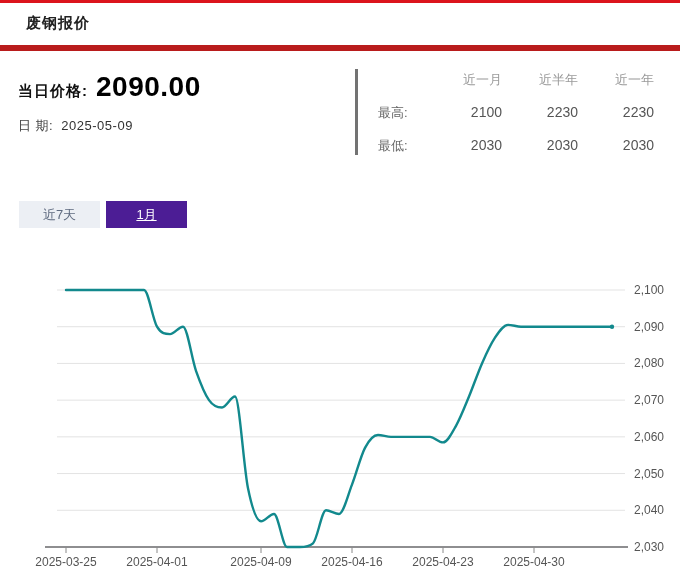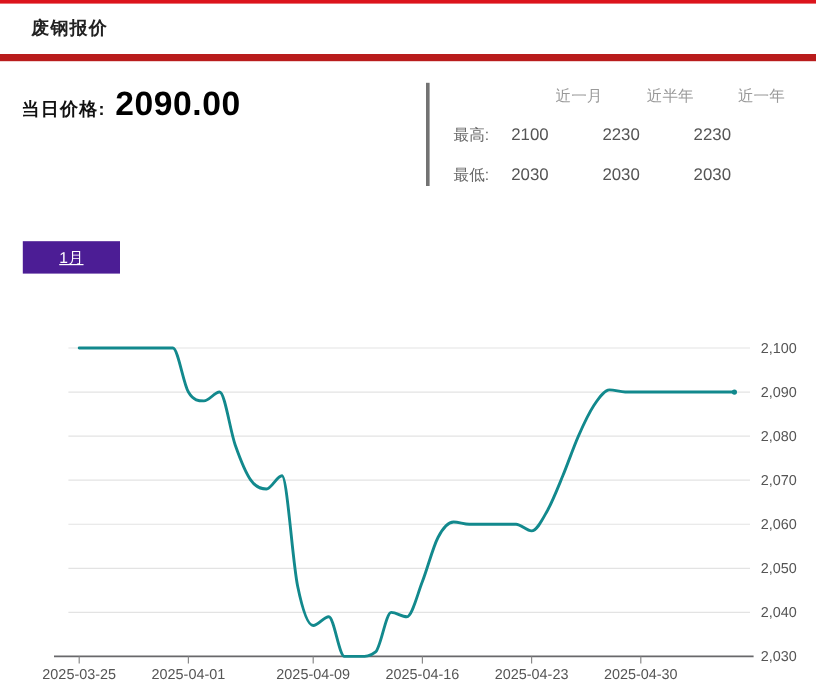--- a/index.html
+++ b/index.html
@@ -12,21 +12,21 @@
   .info-left { width:340px; border-right:3px solid #737373; padding-top:2px; }
   .price-row { display:flex; align-items:baseline; margin-bottom:14px; }
   .price-label { font-size:15px; font-weight:bold; color:#111; letter-spacing:1px; }
   .price-value { font-size:28px; font-weight:bold; color:#000; margin-left:8px; letter-spacing:.5px; }
   .meta-row { font-size:13px; color:#444; margin-bottom:12px; letter-spacing:.5px; }
   .meta-row .v { color:#333; margin-left:4px; }
   .stats { padding-left:20px; padding-top:2px; }
   .stats-grid { display:grid; grid-template-columns:48px 76px 76px 76px; row-gap:15px; }
   .stats-grid .h { font-size:13px; color:#9a9a9a; text-align:right; }
   .stats-grid .rl { font-size:13px; color:#666; text-align:left; padding-right:4px; }
-  .stats-grid .cv { font-size:14px; color:#555; text-align:left; }
+  .stats-grid .cv { font-size:14px; color:#555; text-align:right; }
   .tabs { display:flex; gap:6px; margin:26px 0 0 19px; }
   .tab { width:81px; height:27px; border:none; font-size:13px; cursor:pointer;
          display:flex; align-items:center; justify-content:center;
          font-family:"Liberation Sans","DejaVu Sans",sans-serif; }
   .tab.inactive { background:#eceff4; color:#5f6b80; }
   .tab.active { color:#fff; }
   .chart-wrap { margin-top:38px; position:relative; }
   .ylab { font-size:12px; fill:#555; }
   .xlab { font-size:12px; fill:#555; text-anchor:middle; }
 </style>
@@ -38,20 +38,24 @@
 <div class="hdr">
   <h1>废钢报价</h1>
 </div>
 
 <div class="info">
   <div class="info-left">
     <div class="price-row">
       <span class="price-label">当日价格:</span>
       <span class="price-value">2090.00</span>
     </div>
+    <div class="meta-row">
+      <span>日 期:</span>
+      <span class="v">2025-05-09</span>
+    </div>
   </div>
 
   <div class="stats">
     <div class="stats-grid">
       <div class="h"></div>
       <div class="h">近一月</div>
       <div class="h">近半年</div>
       <div class="h">近一年</div>
 
       <div class="rl">最高:</div>
@@ -61,20 +65,21 @@
 
       <div class="rl">最低:</div>
       <div class="cv">2030</div>
       <div class="cv">2030</div>
       <div class="cv">2030</div>
     </div>
   </div>
 </div>
 
 <div class="tabs">
+  <button class="tab inactive">近7天</button>
   <button class="tab active" style="background: #4c1d95; text-decoration: underline;">1月</button>
 </div>
 
 <div class="chart-wrap">
   <svg id="chart-svg" width="680" height="304" viewBox="0 0 680 304">
       <line x1="45" x2="628" y1="281" y2="281" stroke="#68686b" stroke-width="1.6"></line>
       <text x="634" y="285" class="ylab">2,030</text>
       <line x1="57" x2="625" y1="244.28571428571428" y2="244.28571428571428" stroke="#e3e3e3" stroke-width="1"></line>
       <text x="634" y="248.28571428571428" class="ylab">2,040</text>
       <line x1="57" x2="625" y1="207.57142857142856" y2="207.57142857142856" stroke="#e3e3e3" stroke-width="1"></line>

